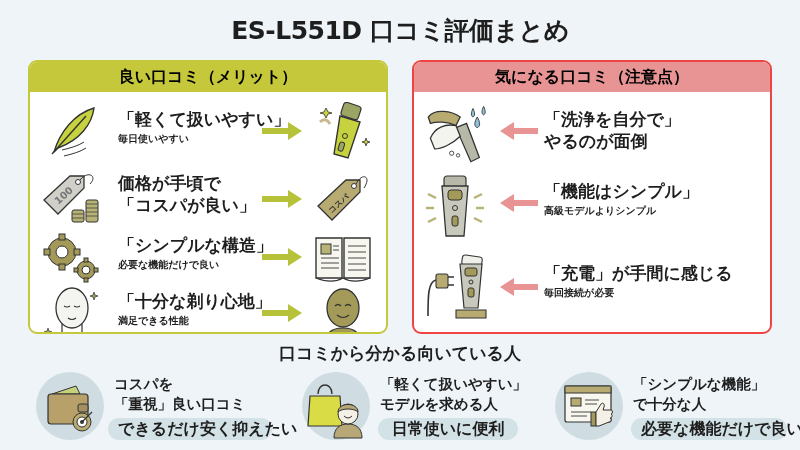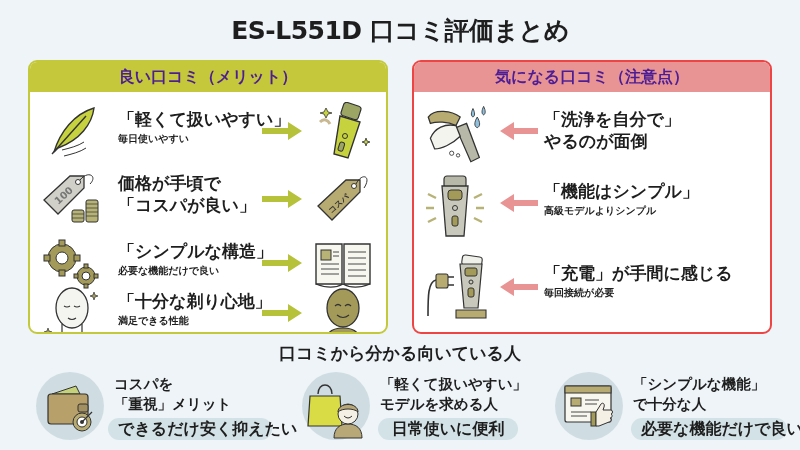--- a/index.html
+++ b/index.html
@@ -15,21 +15,21 @@
     text-align: center; font-size: 25px; font-weight: bold; letter-spacing: -0.5px;
   }
   .panel {
     position: absolute; top: 60px; height: 274px;
     border-radius: 9px; background: #ffffff; overflow: hidden;
   }
   .panel.good { left: 28px; width: 360px; border: 2px solid #c3c93a; }
   .panel.bad  { left: 412px; width: 360px; border: 2px solid #ef4444; }
   .panel-head {
     height: 30px; line-height: 30px; text-align: center;
-    color: #4c1d95; font-size: 16px; font-weight: bold;
+    color: #000000; font-size: 16px; font-weight: bold;
   }
   .good .panel-head { background: #c4c83a; }
   .bad .panel-head { background: #e89494; }
   .row { position: absolute; left: 0; width: 100%; height: 58px; }
   .icon-l { position: absolute; left: 10px; top: 0; width: 62px; height: 58px; }
   .icon-r { position: absolute; right: 12px; top: 0; width: 62px; height: 58px; }
   .txt { position: absolute; left: 88px; top: 6px; }
   .bad .txt { left: 130px; }
   .main { font-size: 17px; font-weight: bold; line-height: 22px; white-space: nowrap; }
   .sub  { font-size: 10px; font-weight: bold; line-height: 18px; white-space: nowrap; }
@@ -102,21 +102,21 @@
       <path d="M0 6 H26 V0 L40 9 L26 18 V12 H0 Z" fill="#b6c23a"></path>
     </svg>
     <svg class="icon-r" viewBox="0 0 62 58">
       <path d="M6 40 L34 14 L48 14 L48 26 L20 54 Z" fill="#b7ab72" stroke="#333" stroke-width="1.3"></path>
       <circle cx="42" cy="20" r="2.5" fill="#fff" stroke="#333"></circle>
       <path d="M44 18 C50 6 60 10 52 22" stroke="#333" fill="none" stroke-width="1"></path>
       <text x="14" y="42" font-size="8" font-weight="bold" fill="#333" transform="rotate(-42 24 38)">コスパ</text>
     </svg>
   </div>
 
-  <div class="row" style="top:166px;margin-top:6px;">
+  <div class="row" style="top:166px;">
     <svg class="icon-l" viewBox="0 0 62 58">
       <g fill="#a39a5a" stroke="#333" stroke-width="1">
         <circle cx="22" cy="24" r="14"></circle>
         <rect x="19" y="6" width="6" height="6"></rect>
           <rect x="19" y="36" width="6" height="6"></rect>
         <rect x="4" y="21" width="6" height="6"></rect>
           <rect x="34" y="21" width="6" height="6"></rect>
         <circle cx="46" cy="42" r="9"></circle>
         <rect x="44" y="30" width="4" height="4"></rect>
           <rect x="44" y="50" width="4" height="4"></rect>
@@ -233,21 +233,21 @@
       <rect x="12" y="22" width="40" height="30" rx="3" fill="#b7a06a" stroke="#333" stroke-width="1.2"></rect>
       <rect x="42" y="32" width="10" height="8" rx="2" fill="#a39060" stroke="#333"></rect>
       <circle cx="46" cy="50" r="9" fill="#b7ab72" stroke="#333"></circle>
       <circle cx="46" cy="50" r="5" fill="#fff" stroke="#333"></circle>
       <circle cx="46" cy="50" r="2" fill="#333"></circle>
       <path d="M46 50 L56 40" stroke="#333" stroke-width="1.2"></path>
     </svg>
   </div>
   <div class="t-main">
     <div>コスパを</div>
-    <div>「重視」メリット</div>
+    <div>「重視」良い口コミ</div>
   </div>
   <div class="pill" style="left:72px; width:164px;">できるだけ安く抑えたい</div>
 </div>
 
 <div class="target" style="left:302px; width:250px;">
   <div class="circle">
     <svg width="68" height="68" viewBox="0 0 68 68">
       <path d="M16 22 C16 10 30 10 30 22" stroke="#333" stroke-width="1.4" fill="none"></path>
       <path d="M8 24 H38 L40 54 H6 Z" fill="#d9dc44" stroke="#333" stroke-width="1.2"></path>
       <path d="M32 66 C32 56 38 52 46 52 C54 52 60 56 60 66 Z" fill="#b8a878" stroke="#333"></path>

